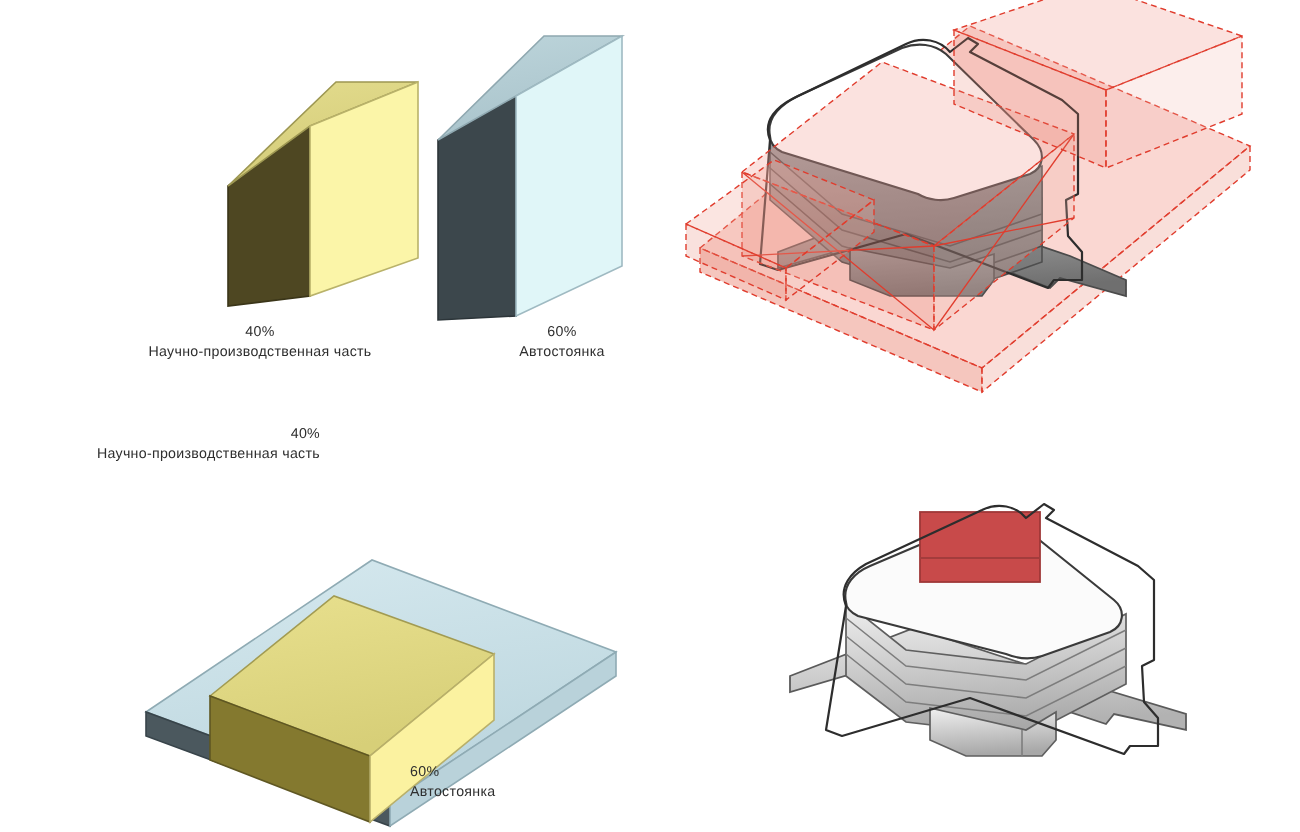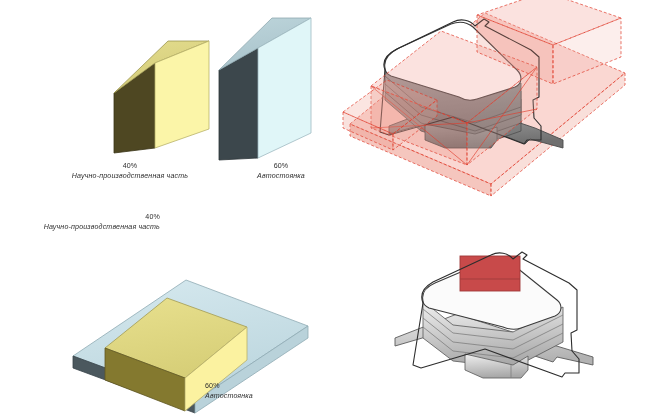--- a/index.html
+++ b/index.html
@@ -38,21 +38,21 @@
   .cap {
     position: absolute;
     font-size: 7.1px;
     line-height: 10.4px;
     letter-spacing: 0.15px;
     color: #2e2e2e;
     white-space: nowrap;
     user-select: none;
   }
   .cap .pct { display: block; }
-  .cap .nm  { display: block; font-style: italic; }
+  .cap .nm  { display: block; }
 
   .cap-center { text-align: center; transform: translateX(-50%); }
   .cap-right  { text-align: right; }
   .cap-left   { text-align: left; }
 
   
   #cap-tl-science { left: 130px; top: 161px; }
   #cap-tl-parking { left: 281px; top: 161px; }
   
   #cap-bl-science { left: 8px;  top: 212px; width: 152px; }

